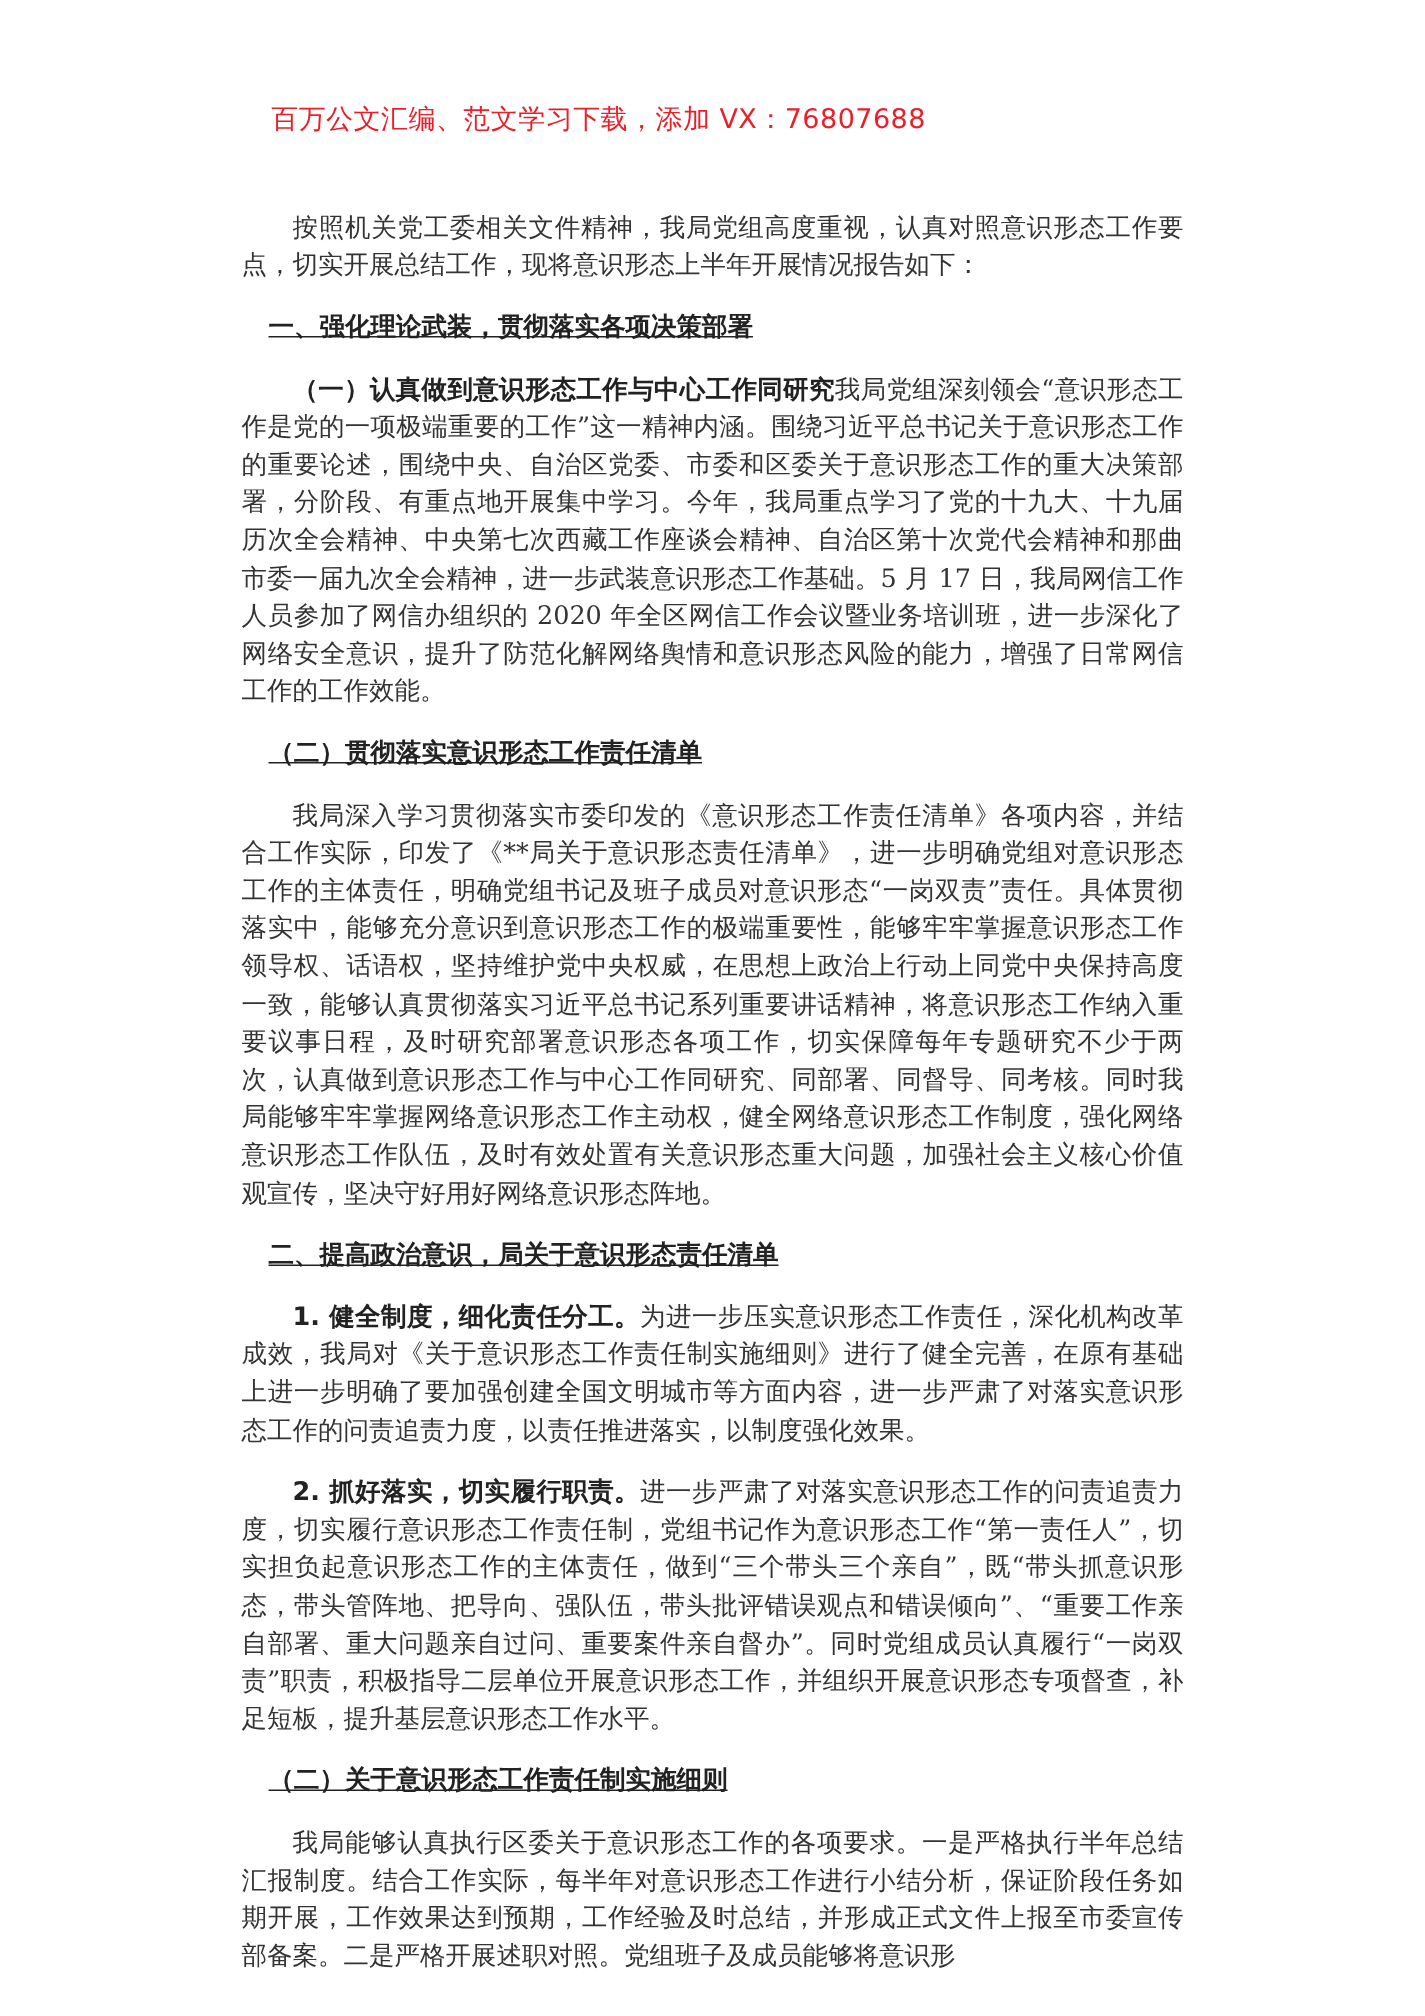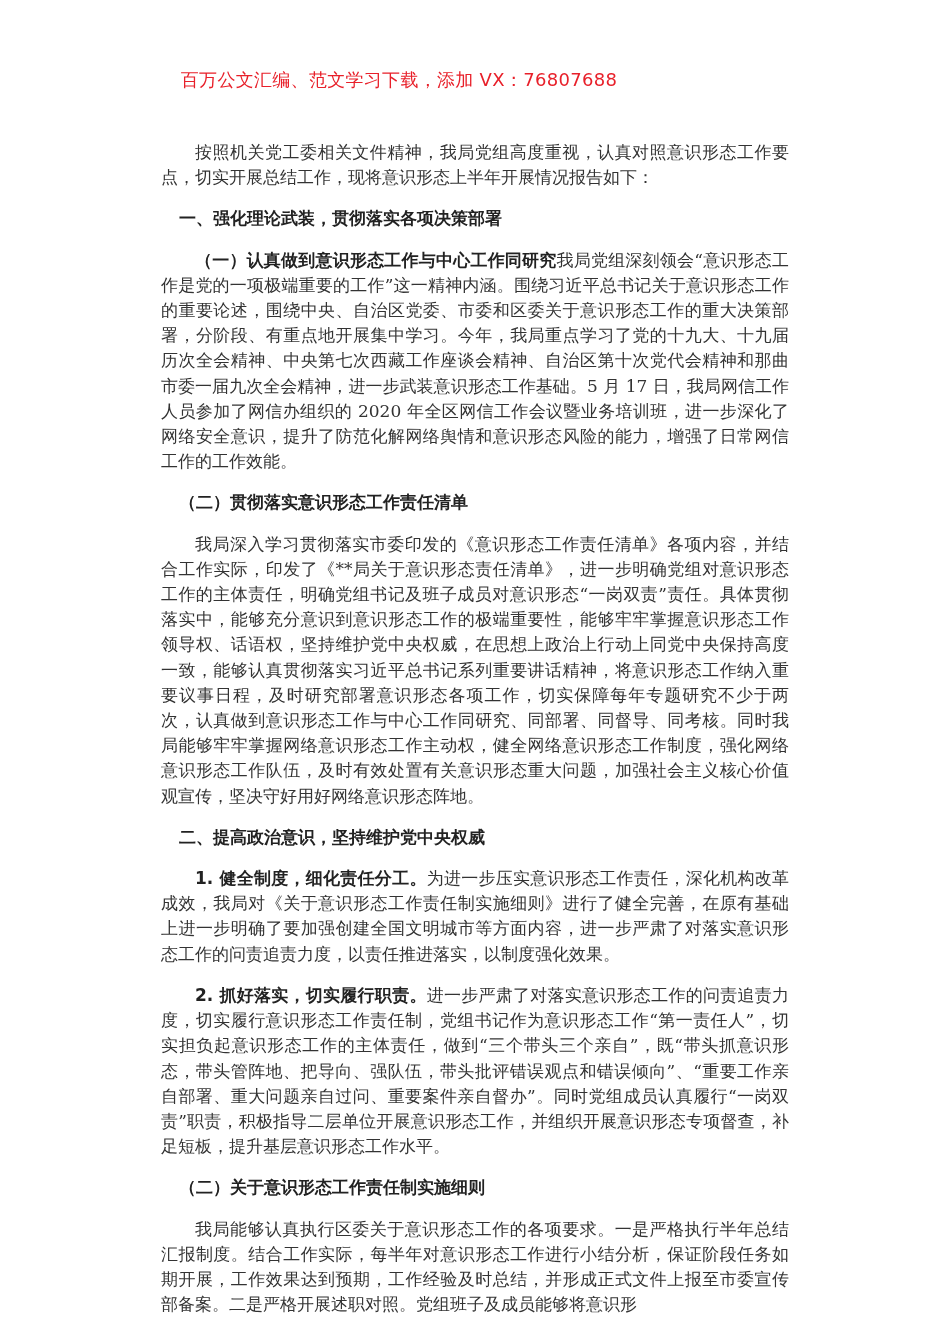--- a/index.html
+++ b/index.html
@@ -9,40 +9,40 @@
     position: absolute; top: 66px; left: 0; width: 798px; text-align: center;
     color: #e8202a; font-family: "DejaVu Sans", "Liberation Sans", sans-serif;
     font-size: 18px; line-height: 28px; letter-spacing: 0.3px;
   }
   .body {
     position: absolute; left: 145px; top: 124px; width: 660px;
     font-family: "DejaVu Serif", "Liberation Serif", serif;
     font-size: 17px; line-height: 25.2px; color: #333;
   }
   .p { margin: 16px; text-align: justify; text-indent: 2em; }
-  .h { margin: 0; text-indent: 2em; font-family: "DejaVu Sans", "Liberation Sans", sans-serif; font-weight: bold; color: #222; }
+  .h { margin: 0; text-indent: 2em; font-family: "DejaVu Sans", "Liberation Sans", sans-serif; font-weight: bold; color: #222; text-decoration: underline; }
   .b { font-family: "DejaVu Sans", "Liberation Sans", sans-serif; font-weight: bold; color: #222; }
 </style>
 </head>
 <body>
 
 <div class="page">
   <div class="banner">百万公文汇编、范文学习下载，添加 VX：76807688</div>
 
   <div class="body">
     <p class="p">按照机关党工委相关文件精神，我局党组高度重视，认真对照意识形态工作要点，切实开展总结工作，现将意识形态上半年开展情况报告如下：</p>
 
     <p class="h">一、强化理论武装，贯彻落实各项决策部署</p>
 
     <p class="p"><span class="b">（一）认真做到意识形态工作与中心工作同研究</span><span>我局党组深刻领会“意识形态工作是党的一项极端重要的工作”这一精神内涵。围绕习近平总书记关于意识形态工作的重要论述，围绕中央、自治区党委、市委和区委关于意识形态工作的重大决策部署，分阶段、有重点地开展集中学习。今年，我局重点学习了党的十九大、十九届历次全会精神、中央第七次西藏工作座谈会精神、自治区第十次党代会精神和那曲市委一届九次全会精神，进一步武装意识形态工作基础。5 月 17 日，我局网信工作人员参加了网信办组织的 2020 年全区网信工作会议暨业务培训班，进一步深化了网络安全意识，提升了防范化解网络舆情和意识形态风险的能力，增强了日常网信工作的工作效能。</span></p>
 
     <p class="h">（二）贯彻落实意识形态工作责任清单</p>
     <p class="p">我局深入学习贯彻落实市委印发的《意识形态工作责任清单》各项内容，并结合工作实际，印发了《**局关于意识形态责任清单》，进一步明确党组对意识形态工作的主体责任，明确党组书记及班子成员对意识形态“一岗双责”责任。具体贯彻落实中，能够充分意识到意识形态工作的极端重要性，能够牢牢掌握意识形态工作领导权、话语权，坚持维护党中央权威，在思想上政治上行动上同党中央保持高度一致，能够认真贯彻落实习近平总书记系列重要讲话精神，将意识形态工作纳入重要议事日程，及时研究部署意识形态各项工作，切实保障每年专题研究不少于两次，认真做到意识形态工作与中心工作同研究、同部署、同督导、同考核。同时我局能够牢牢掌握网络意识形态工作主动权，健全网络意识形态工作制度，强化网络意识形态工作队伍，及时有效处置有关意识形态重大问题，加强社会主义核心价值观宣传，坚决守好用好网络意识形态阵地。</p>
 
-    <p class="h">二、提高政治意识，坚持维护党中央权威</p>
+    <p class="h">二、提高政治意识，局关于意识形态责任清单</p>
 
     <p class="p"><span class="b">1. 健全制度，细化责任分工。</span><span>为进一步压实意识形态工作责任，深化机构改革成效，我局对《关于意识形态工作责任制实施细则》进行了健全完善，在原有基础上进一步明确了要加强创建全国文明城市等方面内容，进一步严肃了对落实意识形态工作的问责追责力度，以责任推进落实，以制度强化效果。</span></p>
 
     <p class="p"><span class="b">2. 抓好落实，切实履行职责。</span><span>进一步严肃了对落实意识形态工作的问责追责力度，切实履行意识形态工作责任制，党组书记作为意识形态工作“第一责任人”，切实担负起意识形态工作的主体责任，做到“三个带头三个亲自”，既“带头抓意识形态，带头管阵地、把导向、强队伍，带头批评错误观点和错误倾向”、“重要工作亲自部署、重大问题亲自过问、重要案件亲自督办”。同时党组成员认真履行“一岗双责”职责，积极指导二层单位开展意识形态工作，并组织开展意识形态专项督查，补足短板，提升基层意识形态工作水平。</span></p>
 
     <p class="h">（二）关于意识形态工作责任制实施细则</p>
     <p class="p">我局能够认真执行区委关于意识形态工作的各项要求。一是严格执行半年总结汇报制度。结合工作实际，每半年对意识形态工作进行小结分析，保证阶段任务如期开展，工作效果达到预期，工作经验及时总结，并形成正式文件上报至市委宣传部备案。二是严格开展述职对照。党组班子及成员能够将意识形</p>
   </div>
 </div>
 

